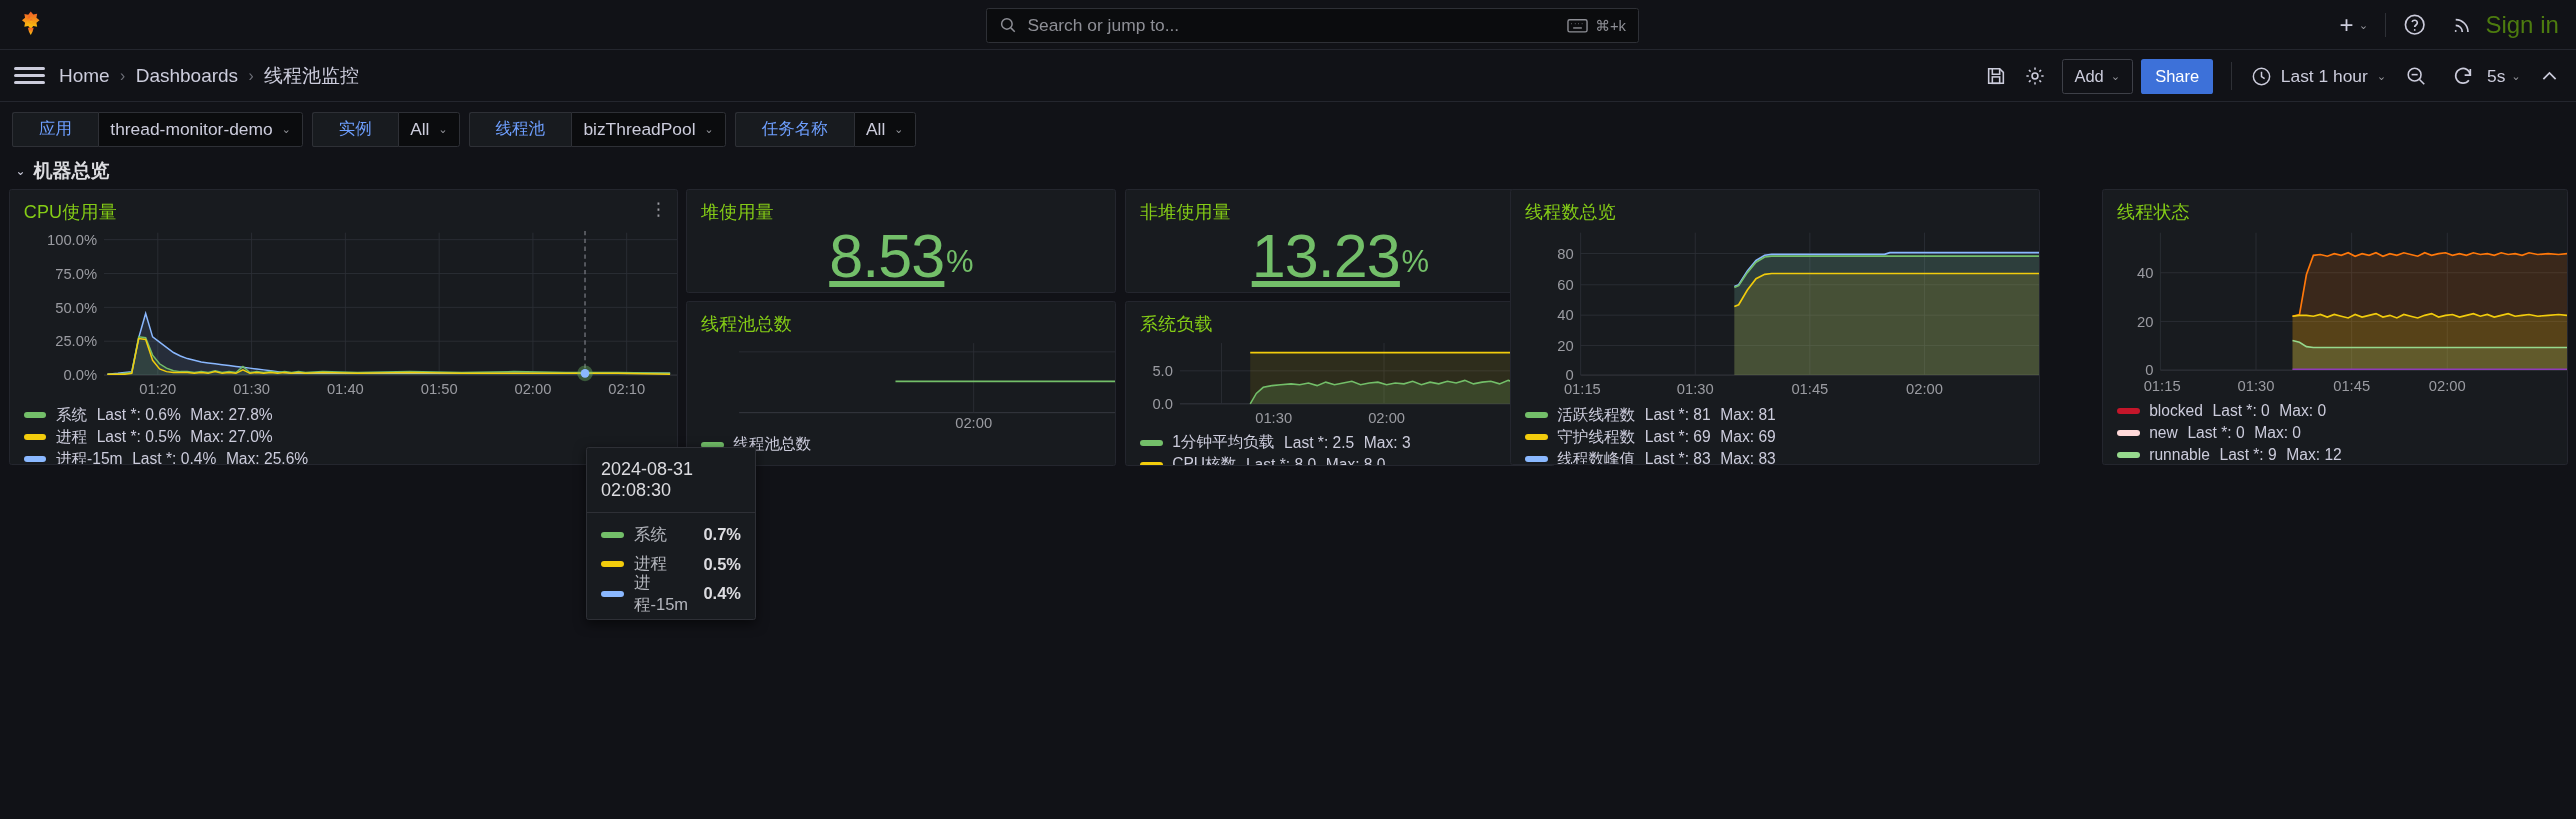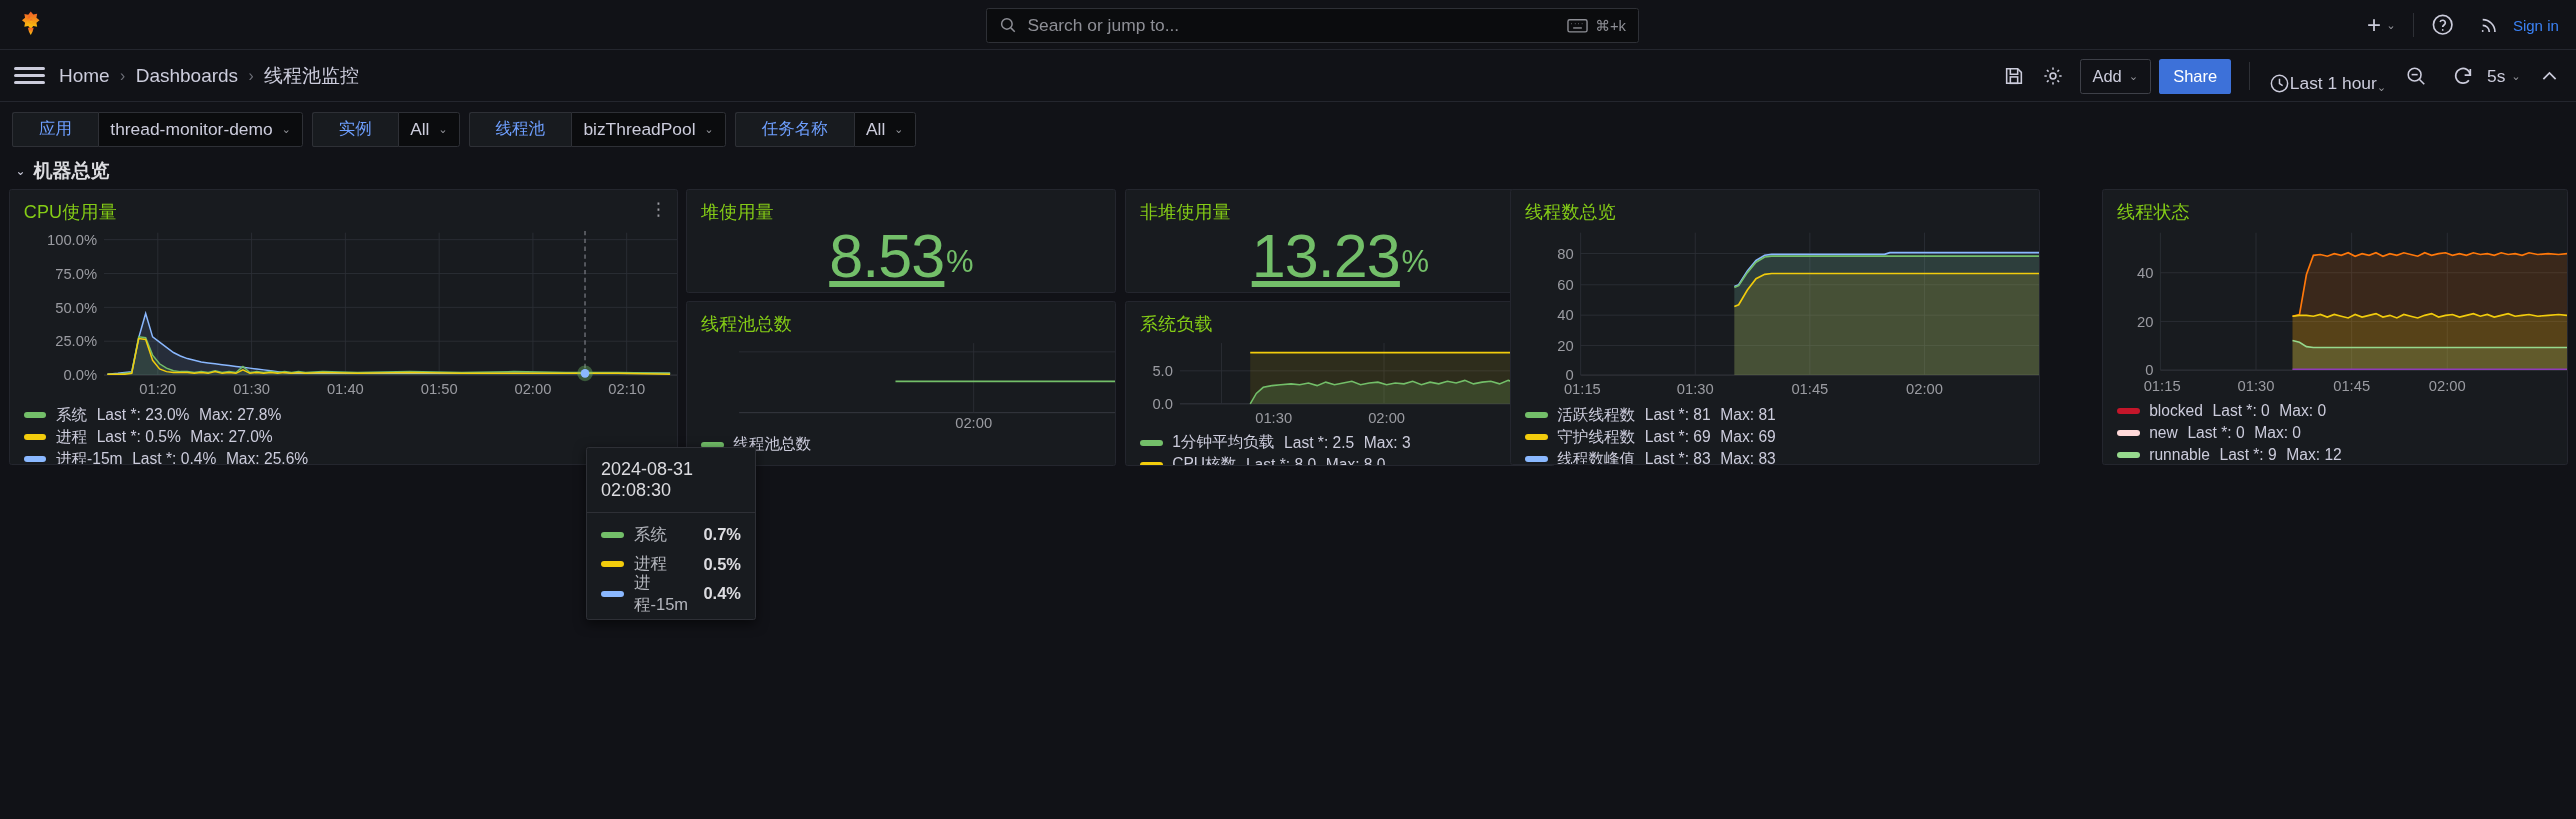--- a/index.html
+++ b/index.html
@@ -34,21 +34,21 @@
   .search-ph { font-size: 17.4px; color: #8e8f96; flex: 1; }
   .kbd-hint { font-size: 14.8px; color: #8e8f96; display: flex; align-items: center; gap: 7px; }
   .kbd-glyph { font-size: 14.8px; }
 
   .topnav-right {
     position: absolute; right: 0; top: 0; height: 50px;
     display: flex; align-items: center; gap: 0px; padding-right: 12px;
   }
   .tn-item { display:flex; align-items:center; gap:5.2px; padding: 0 12px; height: 35px; cursor: pointer; color:#ccccdc;}
   .tn-divider { width:0.9px; height: 24px; background:#2e3036; margin: 0 5.2px; }
-  .signin { font-size: 15px; color:#3b82f6; padding-right: 5.2px;}
+  .signin { font-size: 24px; color:#4d7c0f; padding-right: 5.2px;}
 
   
   .dashnav {
     height: 52px; width: 100%;
     background: #111217;
     display: flex; align-items: center;
     border-bottom: 0.9px solid #24262e;
     position: relative;
   }
   .hamburger { margin-left: 14px; width: 31px; height: 31px; display:flex; flex-direction:column; justify-content:center; gap:4.3px; cursor:pointer;}
@@ -70,21 +70,21 @@
     height: 35px; padding: 0 11.3px; display:flex; align-items:center; gap:7px;
     border:0.9px solid #3e4048; border-radius:2.6px; background:transparent;
     color:#ccccdc; font-size:16.5px; cursor:pointer; margin: 0 5.2px;
   }
   .btn-primary {
     height: 35px; padding: 0 14px; display:flex; align-items:center;
     border-radius:2.6px; background:#3d71d9; color:#fff; font-size:16.5px;
     cursor:pointer; border:none; margin-right: 7px;
   }
   .vert-divider { width:0.9px; height:28px; background:#2e3036; margin: 0 7px; }
-  .timepicker { display:flex; align-items:flex-end; gap:0; padding: 0 8.7px; height:35px; cursor:pointer; font-size:17.4px; color:#ccccdc;}
+  .timepicker { display:flex; align-items:center; gap:9px; padding: 0 8.7px; height:35px; cursor:pointer; font-size:17.4px; color:#ccccdc;}
   .refresh-grp { display:flex; align-items:center; gap:6px; padding:0 7px; height:35px; cursor:pointer; font-size:17.4px;}
 
   
   .varsrow {
     height: 54px; display:flex; align-items:center; padding-left: 12px; gap: 8.7px;
     background:#111217;
   }
   .var-group { display:flex; align-items:center; }
   .var-label {
     height: 35px; display:flex; align-items:center; padding: 0 26px;
@@ -379,21 +379,21 @@
         <text class="axis-label" x="386" y="196" text-anchor="middle">01:40</text>
         <text class="axis-label" x="494" y="196" text-anchor="middle">01:50</text>
         <text class="axis-label" x="602" y="196" text-anchor="middle">02:00</text>
         <text class="axis-label" x="710" y="196" text-anchor="middle">02:10</text>
       </svg>
     </div>
     <div class="legend">
       <div class="legend-row">
         <span class="swatch" style="background:#73bf69"></span>
         <span class="lg-name">系统</span>
-        <span class="lg-stat">Last *: <span>23.0%</span></span>
+        <span class="lg-stat">Last *: <span>0.6%</span></span>
         <span class="lg-stat">Max: <span>27.8%</span></span>
       </div>
       <div class="legend-row">
         <span class="swatch" style="background:#f2cc0c"></span>
         <span class="lg-name">进程</span>
         <span class="lg-stat">Last *: <span>0.5%</span></span>
         <span class="lg-stat">Max: <span>27.0%</span></span>
       </div>
       <div class="legend-row">
         <span class="swatch" style="background:#8ab8ff"></span>

